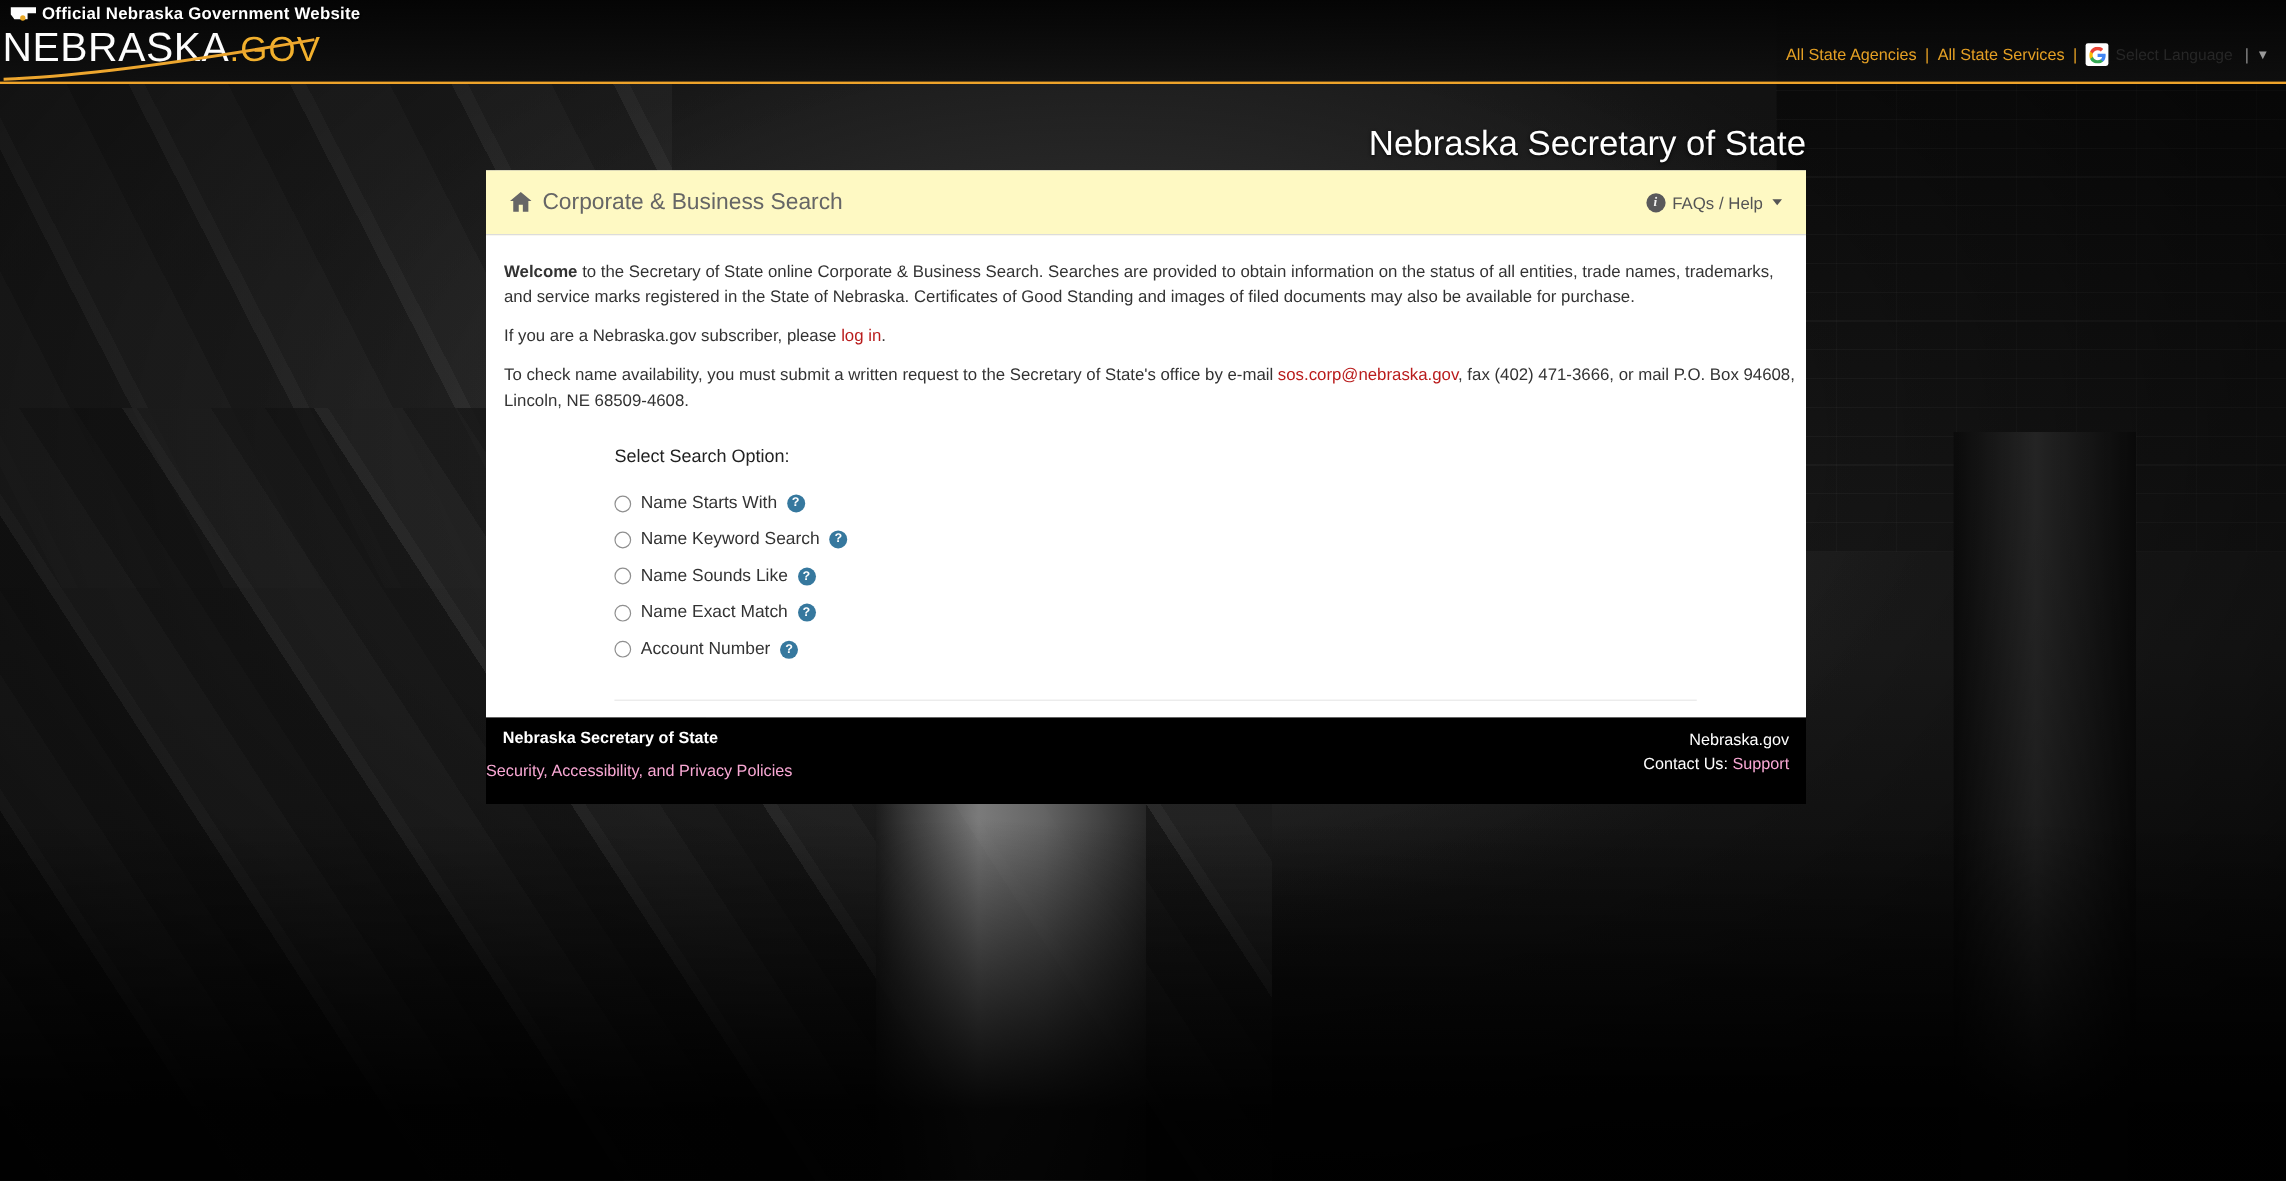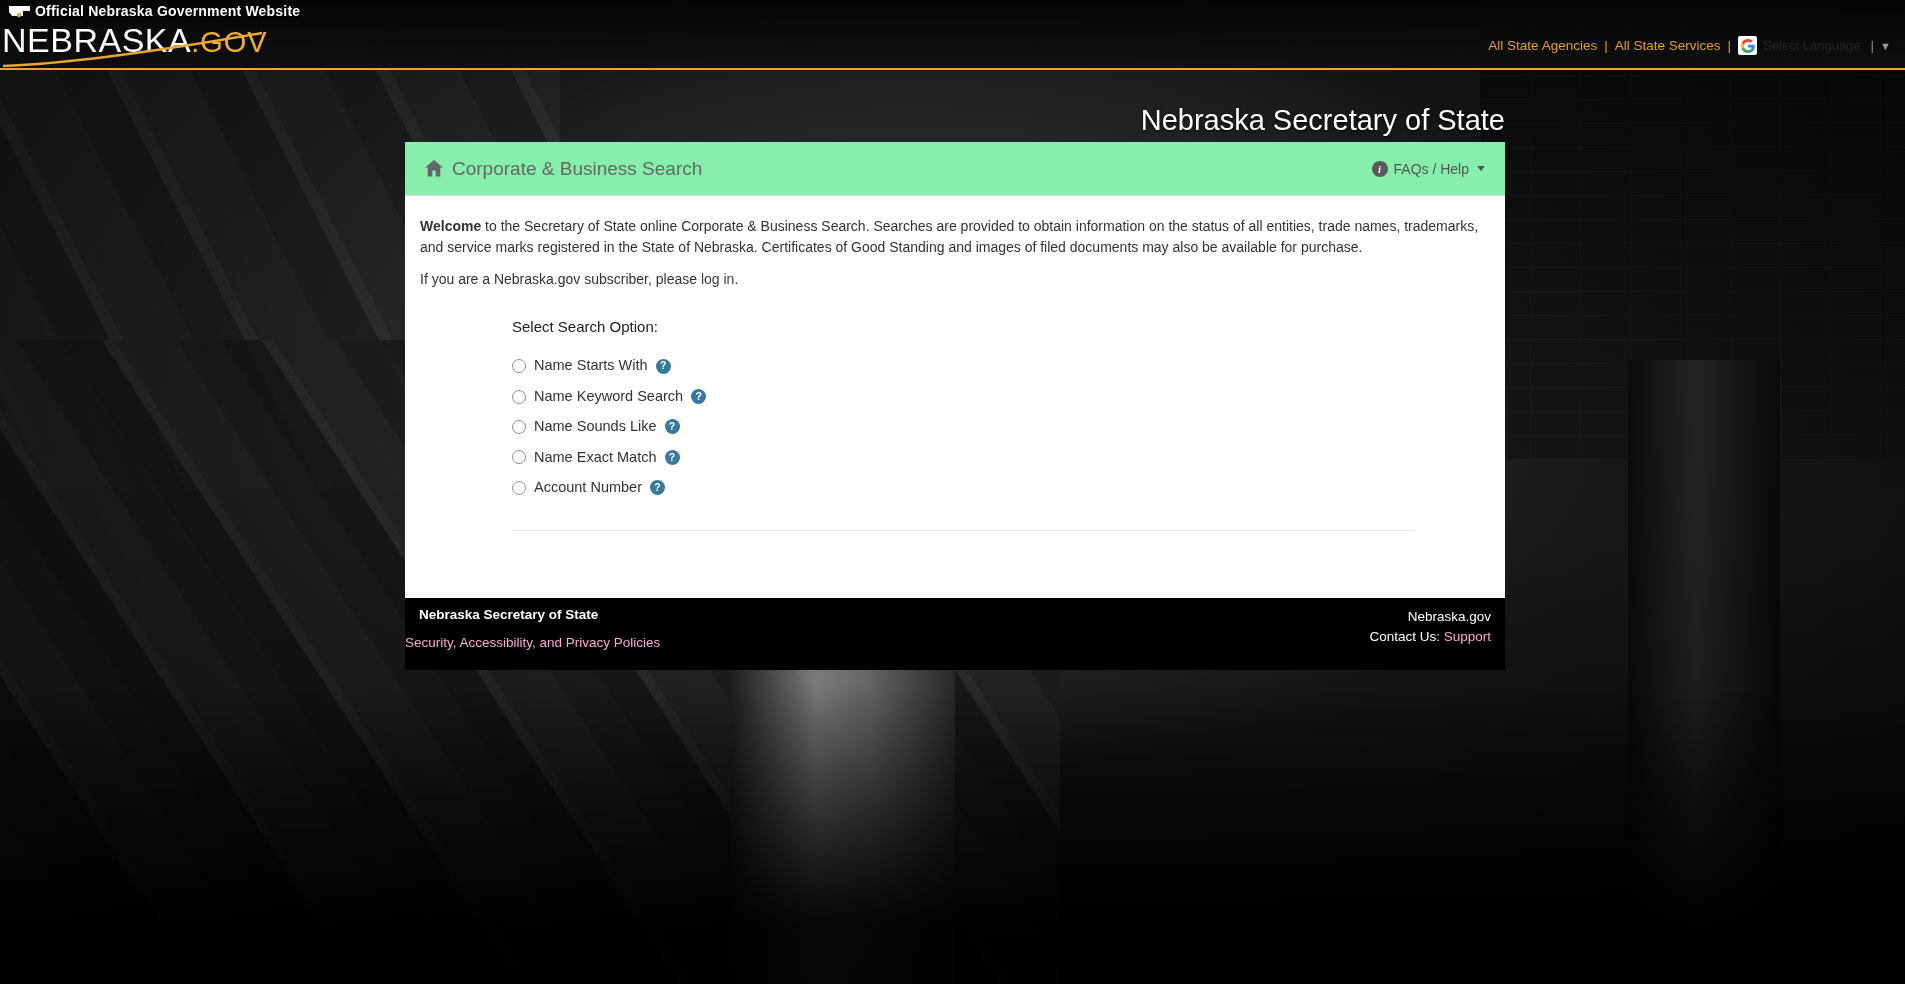--- a/index.html
+++ b/index.html
@@ -103,21 +103,21 @@
     color: #fff; font-size: 29px; font-weight: 400;
     text-shadow: 0 1px 3px rgba(0,0,0,0.9);
   }
 
   
   .card {
     position: absolute; left: 405px; top: 142px; width: 1100px; height: 456px;
     background: #fff; z-index: 4;
   }
   .card-header {
-    height: 54px; background: #86efac; border-bottom: 1px solid #dcdcdc;
+    height: 54px; background: #fef9c3; border-bottom: 1px solid #dcdcdc;
     display: flex; align-items: center; padding: 0 20px;
     color: #666; font-size: 19px;
   }
   .card-header .home-icon { margin-right: 9px; display: inline-flex; }
   .help-menu {
     margin-left: auto; display: flex; align-items: center; gap: 6px;
     font-size: 14px; color: #555; cursor: pointer;
   }
   .info-icon {
     width: 16px; height: 16px; border-radius: 50%; background: #59595b;
@@ -128,21 +128,21 @@
   .caret-down {
     width: 0; height: 0; border-left: 4px solid transparent;
     border-right: 4px solid transparent; border-top: 5px solid #555;
     margin-left: 2px;
   }
   .card-body {
     padding: 20px 3px 0 15px;
     font-size: 14px; color: #333; line-height: 1.48;
   }
   .card-body p { margin-bottom: 12px; }
-  .card-body a { color: #404040; text-decoration: none; cursor: pointer; }
+  .card-body a { color: #b91c1c; text-decoration: none; cursor: pointer; }
   .options-block { margin: 26px 88px 0 92px; }
   .options-heading { font-size: 15px; font-weight: normal; color: #222; margin-bottom: 17px; }
   .option-row {
     display: flex; align-items: center; gap: 8px;
     margin-bottom: 9px; font-size: 14.5px; color: #333; cursor: pointer;
   }
   .option-row input[type="radio"] {
     appearance: none; -webkit-appearance: none;
     width: 14px; height: 14px; border: 1px solid #8f8f8f; border-radius: 50%;
     background: #fff; margin: 0; cursor: pointer;
@@ -236,20 +236,21 @@
       <span class="caret-down"></span>
     </span>
   </div>
 
   <div class="card-body">
     <p><b>Welcome</b><span> to the Secretary of State online Corporate &amp; Business Search. Searches are provided to obtain information on the status of all entities, trade names, trademarks, and service marks registered in the State of Nebraska. Certificates of Good Standing and images of filed documents may also be available for purchase.</span></p>
 
     <p><span>If you are a Nebraska.gov subscriber, please </span><a>log in</a><span>.</span></p>
 
 
+    <p><span>To check name availability, you must submit a written request to the Secretary of State's office by e-mail </span><a>sos.corp@nebraska.gov</a><span>, fax (402) 471-3666, or mail P.O. Box 94608, Lincoln, NE 68509-4608.</span></p>
 
     <div class="options-block">
       <div class="options-heading">Select Search Option:</div>
 
       <label class="option-row">
         <input type="radio" name="searchOption" style="">
         <span>Name Starts With</span>
         <span class="help-q-icon">?</span>
       </label>
 

